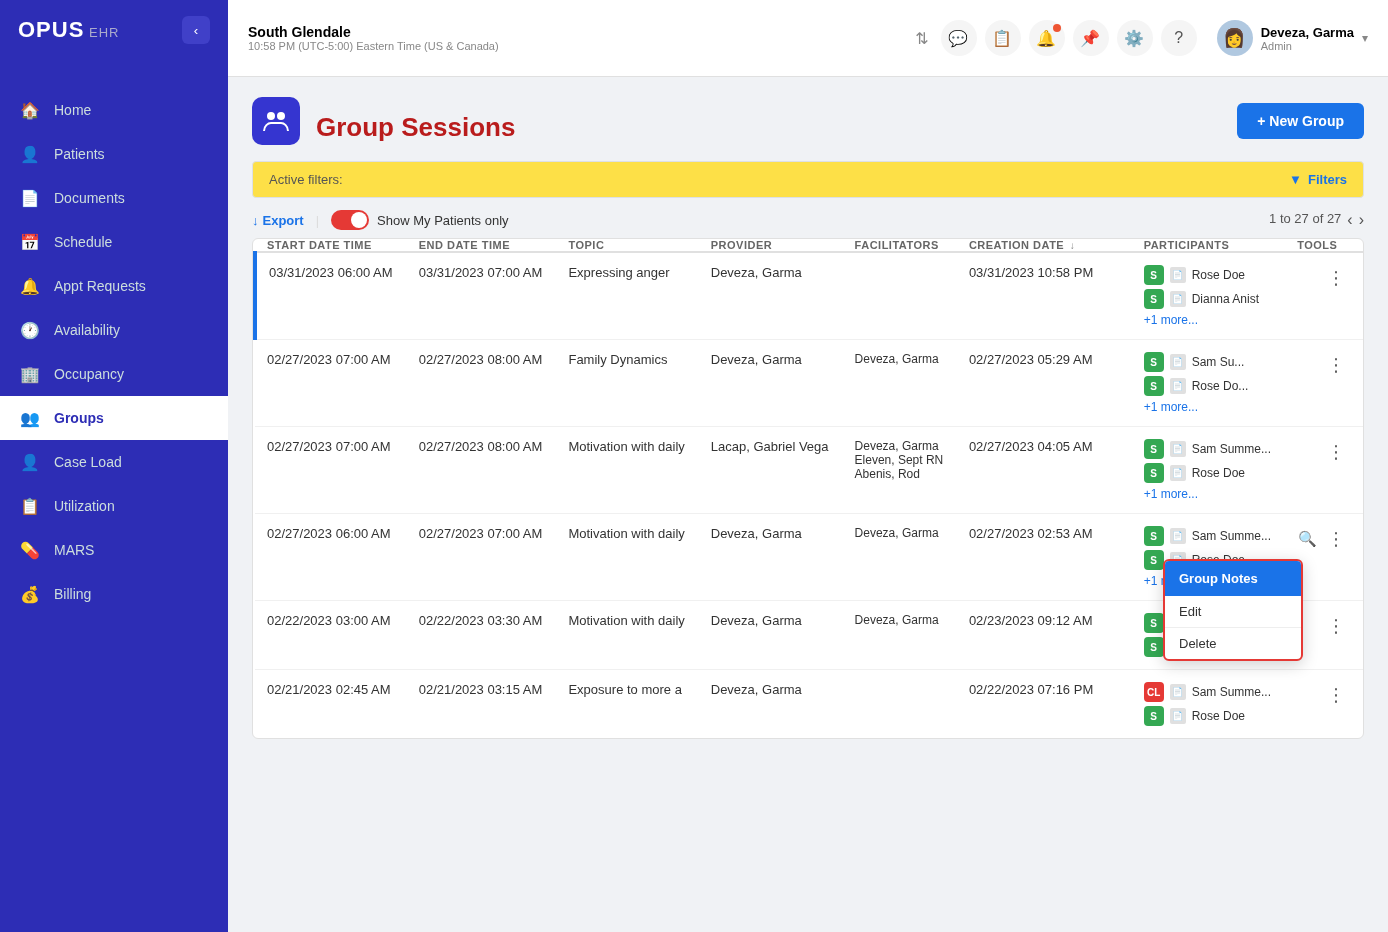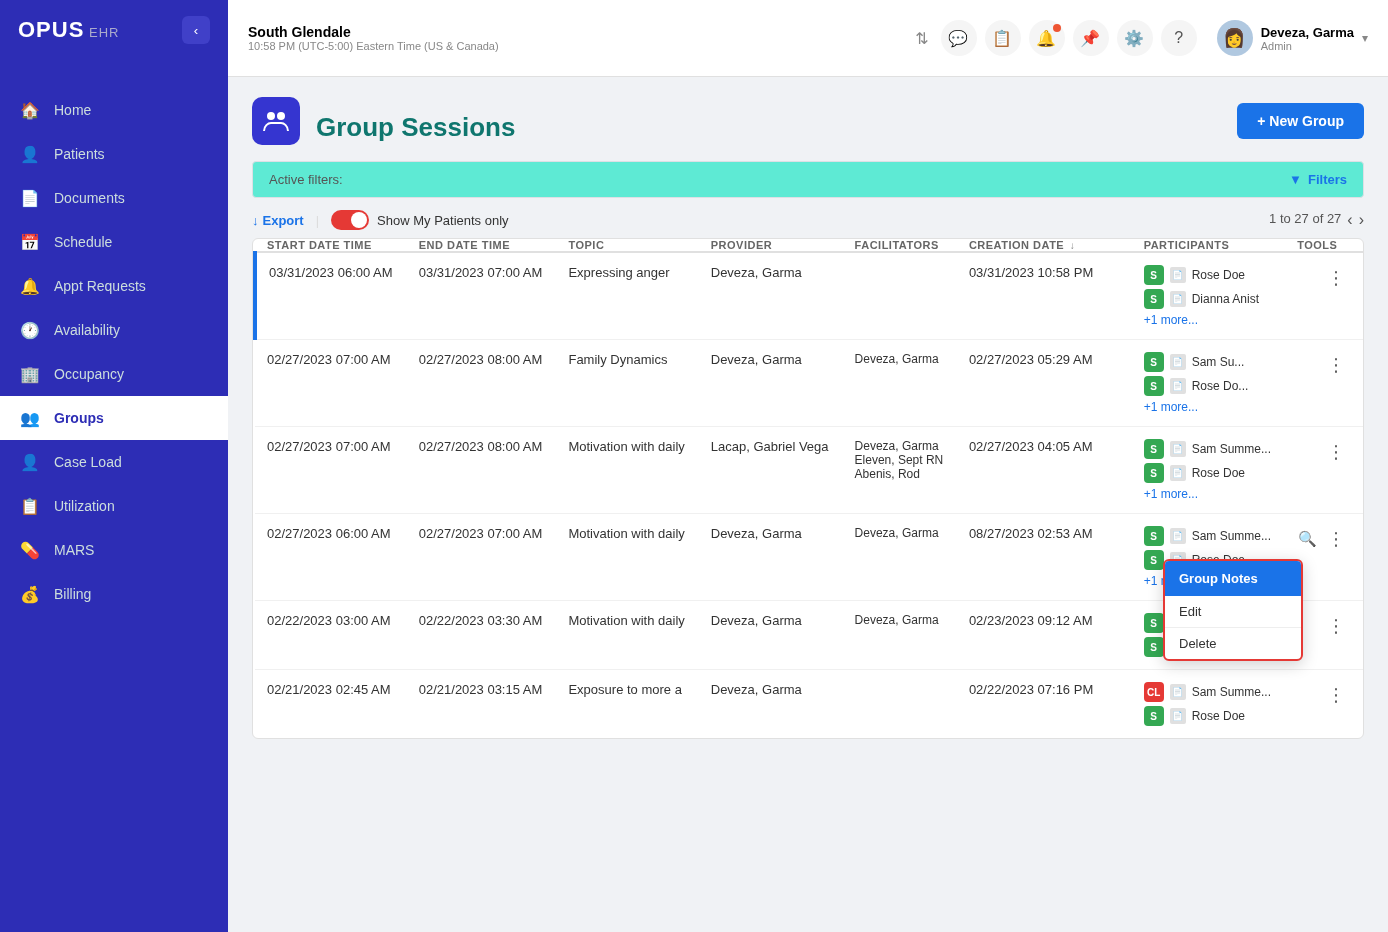--- a/index.html
+++ b/index.html
@@ -187,40 +187,40 @@
       border-radius: 10px;
       display: flex;
       align-items: center;
       justify-content: center;
       font-size: 22px;
       color: #fff;
     }
     .page-title {
       font-size: 26px;
       font-weight: 700;
-      color: #0f766e;
+      color: #b91c1c;
       margin-top: 12px;
     }
     .new-group-btn {
       background: #1a73e8;
       color: #fff;
       border: none;
       border-radius: 6px;
       padding: 10px 20px;
       font-size: 14px;
       font-weight: 600;
       cursor: pointer;
       display: flex;
       align-items: center;
       gap: 6px;
     }
 
     
     .filters-bar {
-      background: #5eead4;
+      background: #fde047;
       border: 1px solid #dde0e5;
       border-radius: 4px;
       padding: 10px 16px;
       display: flex;
       align-items: center;
       justify-content: space-between;
       margin-bottom: 12px;
     }
     .filters-label { color: #555; font-size: 13px; }
     .filters-btn {
@@ -634,21 +634,21 @@
                   <button class="dots-btn">⋮</button>
                 </div>
               </td>
   </tr>
             <tr>
     <td>02/27/2023 06:00 AM</td>
     <td>02/27/2023 07:00 AM</td>
     <td>Motivation with daily</td>
     <td>Deveza, Garma</td>
     <td style="white-space:pre-line;font-size:12px;">Deveza, Garma</td>
-    <td>08/27/2023 02:53 AM</td>
+    <td>02/27/2023 02:53 AM</td>
     <td></td>
     <td>
                 <div class="participant-list">
                   <div class="participant-item">
       <div class="avatar-s green">S</div>
       <span class="doc-icon">📄</span>
       <span>Sam Summe...</span>
     </div>
                   <div class="participant-item">
       <div class="avatar-s green">S</div>

